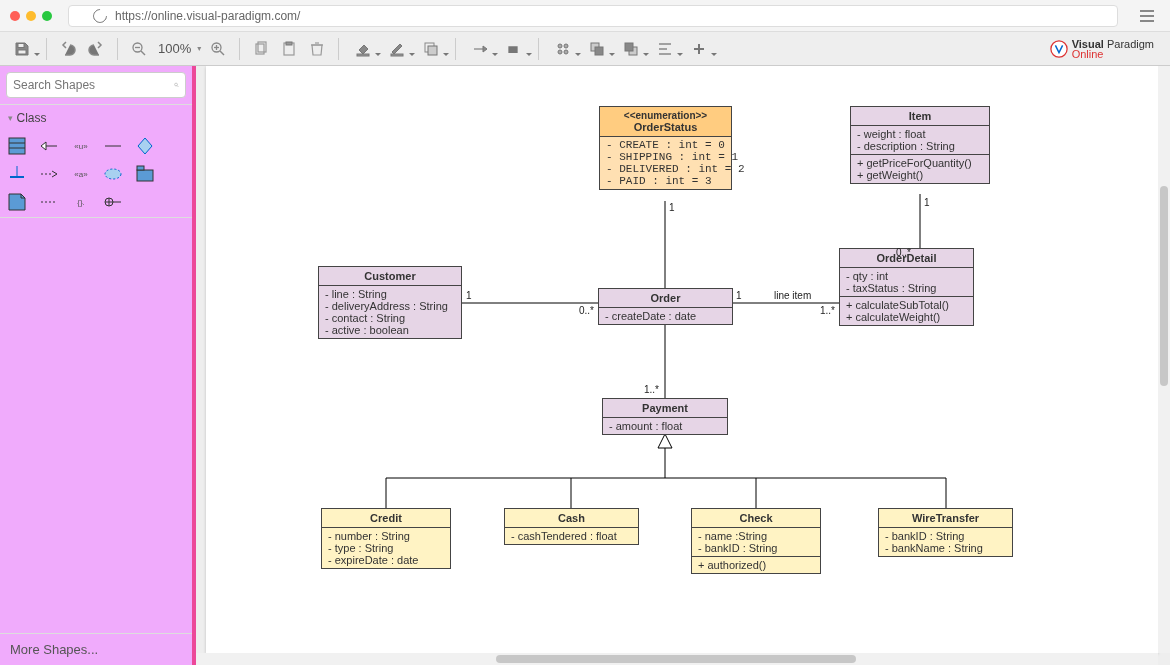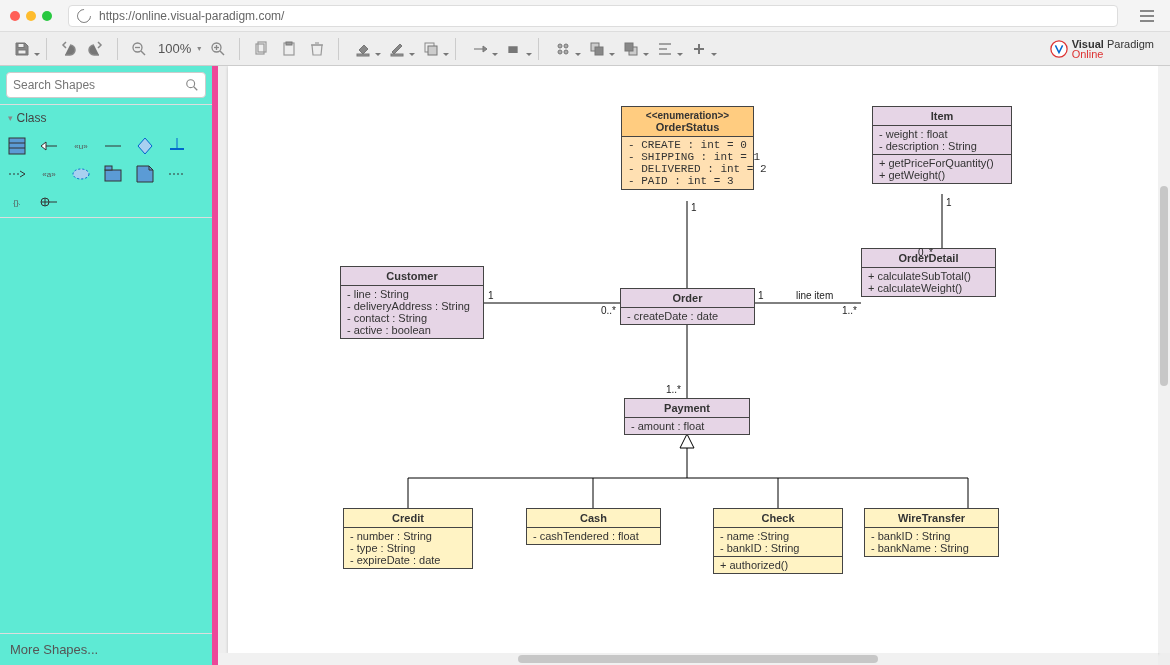--- a/index.html
+++ b/index.html
@@ -5,21 +5,21 @@
   * { box-sizing: border-box; margin: 0; padding: 0; }
   body { font-family: -apple-system, BlinkMacSystemFont, "Segoe UI", Arial, sans-serif; font-size: 12px; color: #333; background: #fff; width: 1170px; height: 665px; overflow: hidden; position: relative; }
 
   
   .browser-bar { height: 32px; background: #f4f4f4; border-bottom: 1px solid #ddd; display: flex; align-items: center; padding: 0 10px; gap: 8px; }
   .traffic { display: flex; gap: 6px; margin-right: 8px; }
   .dot { width: 10px; height: 10px; border-radius: 50%; }
   .red { background: #ff5f57; }
   .yellow { background: #febc2e; }
   .green { background: #28c840; }
-  .url-field { flex: 1; background: #fff; border: 1px solid #ddd; border-radius: 4px; height: 22px; display: flex; align-items: center; padding: 0 8px; gap: 8px; color: #666; font-size: 12px; }
+  .url-field { flex: 1; background: #fff; border: 1px solid #ddd; border-radius: 4px; height: 22px; display: flex; align-items: center; padding: 0 24px; gap: 8px; color: #666; font-size: 12px; }
   .reload-ic { width: 14px; height: 14px; border: 1.5px solid #888; border-radius: 50%; border-top-color: transparent; transform: rotate(45deg); }
   .hamburger { width: 26px; height: 22px; display: flex; flex-direction: column; justify-content: center; gap: 3px; align-items: center; margin-left: 8px; }
   .hamburger span { width: 14px; height: 2px; background: #888; }
 
   
   .app { height: 633px; background: #eeeeee; position: relative; }
 
   
   .toolbar { height: 34px; background: #eeeeee; border-bottom: 1px solid #ccc; display: flex; align-items: center; padding: 0 6px; gap: 2px; }
   .toolbar .sep { width: 1px; height: 22px; background: #ccc; margin: 0 6px; }
@@ -29,21 +29,21 @@
   .tbtn.wide { width: 32px; }
   .zoom { display: flex; align-items: center; gap: 4px; color: #555; }
   .zoom-val { font-size: 13px; color: #555; padding: 0 2px; }
   .brand { margin-left: auto; display: flex; align-items: center; gap: 4px; padding-right: 10px; }
   .brand-logo { width: 18px; height: 18px; }
   .brand-text { font-size: 11px; line-height: 10px; }
   .brand-text b { font-weight: 700; }
 
   
   .body { display: flex; height: 599px; }
-  .sidebar { width: 218px; background: #5eead4; border-right: 6px solid #ec4899; display: flex; flex-direction: column; }
+  .sidebar { width: 196px; background: #f0abfc; border-right: 4px solid #ec4899; display: flex; flex-direction: column; }
   .search { padding: 6px; border-bottom: 1px solid #ddd; }
   .search-inner { background: #fff; border: 1px solid #ccc; border-radius: 4px; height: 26px; display: flex; align-items: center; padding: 0 6px; gap: 6px; }
   .search-inner input { border: none; outline: none; flex: 1; font-size: 12px; background: transparent; }
 
   .cat { border-bottom: 1px solid #ddd; }
   .cat-header { font-size: 12px; color: #444; padding: 6px 8px; display: flex; align-items: center; gap: 4px; }
   .cat-header::before { content: "▾"; font-size: 9px; color: #888; }
   .shapes { padding: 6px 8px; display: flex; flex-wrap: wrap; gap: 10px 14px; }
   .shape-item { width: 18px; height: 18px; display: flex; align-items: center; justify-content: center; }
   .shape-item svg { width: 18px; height: 18px; }
@@ -394,20 +394,24 @@
 
           <div class="cls purple no-ops" style="left:392px; top:222px; width:135px">
             <div class="cls-head">Order</div>
             <div class="cls-attrs">
               <div class="ln">- createDate : date</div>
             </div>
           </div>
 
           <div class="cls purple" style="left:633px; top:182px; width:135px">
             <div class="cls-head">OrderDetail</div>
+            <div class="cls-attrs">
+              <div class="ln">- qty : int</div>
+              <div class="ln">- taxStatus : String</div>
+            </div>
             <div class="cls-ops">
               <div class="ln">+ calculateSubTotal()</div>
               <div class="ln">+ calculateWeight()</div>
             </div>
           </div>
 
           <div class="cls purple no-ops" style="left:396px; top:332px; width:126px">
             <div class="cls-head">Payment</div>
             <div class="cls-attrs">
               <div class="ln">- amount : float</div>
@@ -434,21 +438,21 @@
             <div class="cls-head">Check</div>
             <div class="cls-attrs">
               <div class="ln">- name :String</div>
               <div class="ln">- bankID : String</div>
             </div>
             <div class="cls-ops">
               <div class="ln">+ authorized()</div>
             </div>
           </div>
 
-          <div class="cls yellow no-ops" style="left:636px; top:442px; width:135px">
+          <div class="cls yellow no-ops" style="left:672px; top:442px; width:135px">
             <div class="cls-head">WireTransfer</div>
             <div class="cls-attrs">
               <div class="ln">- bankID : String</div>
               <div class="ln">- bankName : String</div>
             </div>
           </div>
 
           <div class="assoc-lbl" style="left:260px; top:224px">1</div>
           <div class="assoc-lbl" style="left:373px; top:239px">0..*</div>
           <div class="assoc-lbl" style="left:463px; top:136px">1</div>

